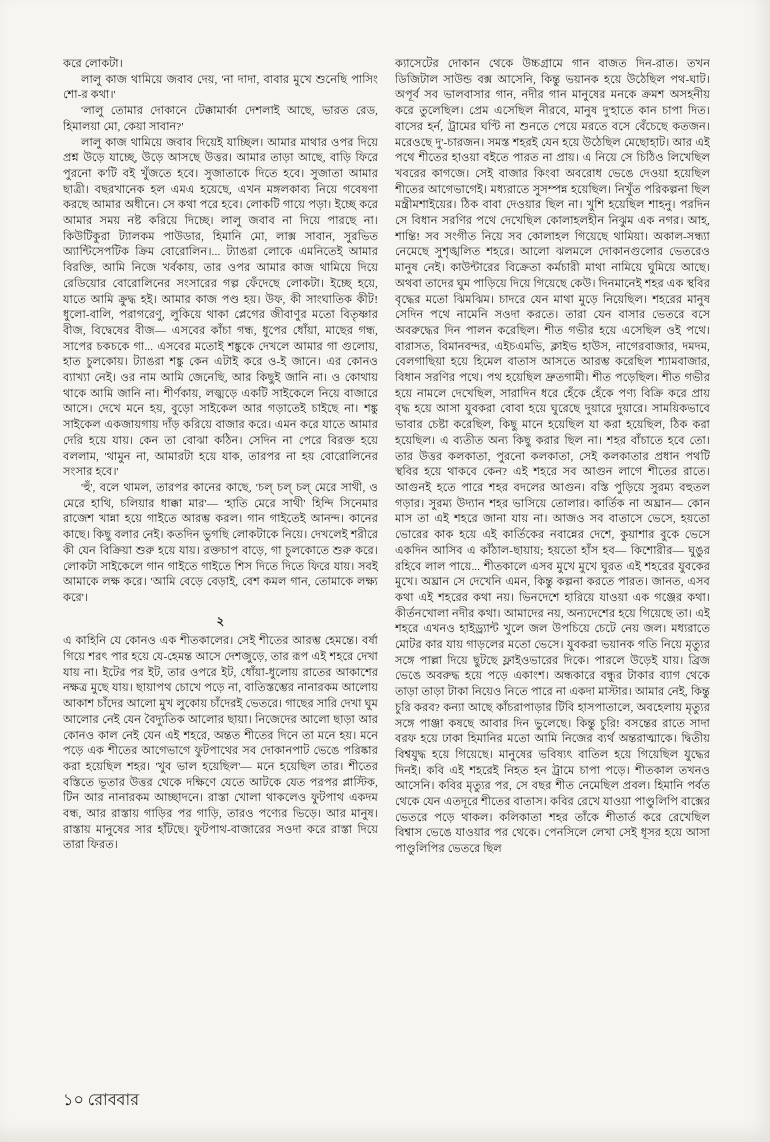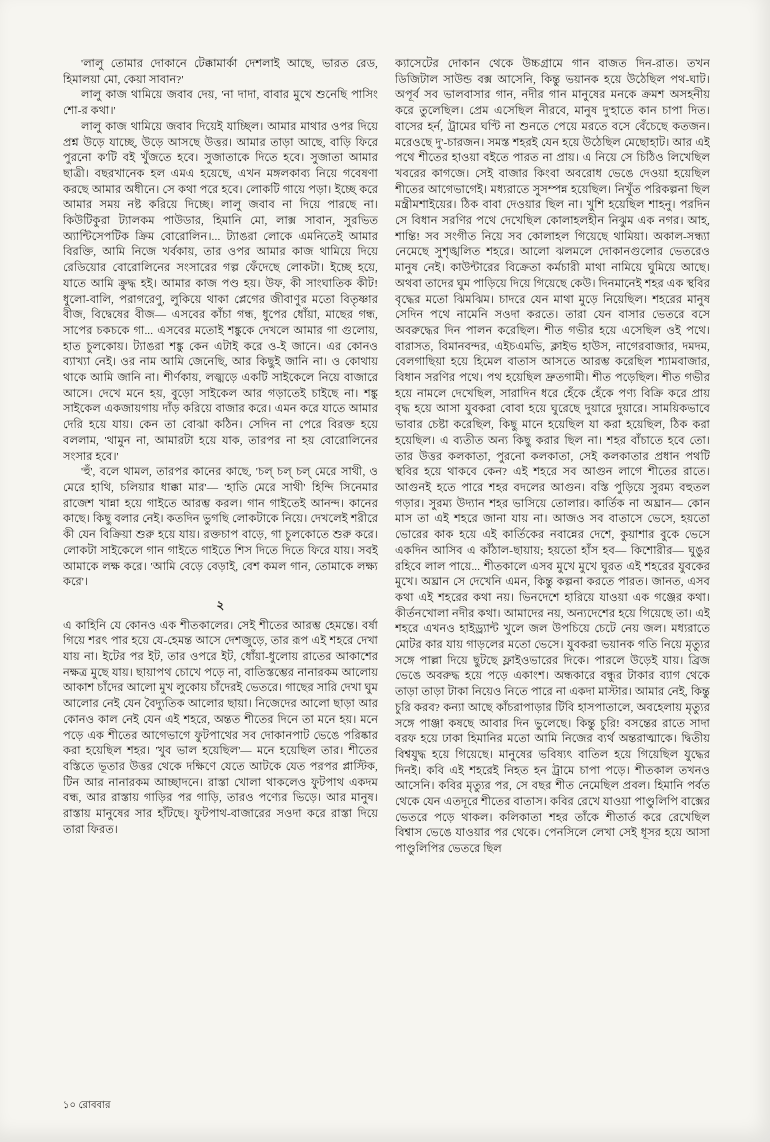--- a/index.html
+++ b/index.html
@@ -41,33 +41,34 @@
   .section-num {
     margin: 8px 0 4px 0;
     text-align: center;
     font-weight: bold;
     font-size: 12px;
   }
   .footer {
     position: absolute;
     left: 63px;
     bottom: 28px;
-    font-size: 10px;
+    font-size: 16px;
     color: #211f1b;
   }
 </style>
 </head>
 <body>
 
 <div class="page">
   <div class="columns">
 
     <div class="col">
+      <p class="para">করে লোকটা।</p>
+      <p class="para indent">লালু কাজ থামিয়ে জবাব দেয়, 'না দাদা, বাবার মুখে শুনেছি পাসিং শো-র কথা।'</p>
       <p class="para indent">'লালু তোমার দোকানে টেক্কামার্কা দেশলাই আছে, ভারত রেড, হিমালয়া মো, কেয়া সাবান?'</p>
-      <p class="para indent">লালু কাজ থামিয়ে জবাব দেয়, 'না দাদা, বাবার মুখে শুনেছি পাসিং শো-র কথা।'</p>
       <p class="para indent">লালু কাজ থামিয়ে জবাব দিয়েই যাচ্ছিল। আমার মাথার ওপর দিয়ে প্রশ্ন উড়ে যাচ্ছে, উড়ে আসছে উত্তর। আমার তাড়া আছে, বাড়ি ফিরে পুরনো ক'টি বই খুঁজতে হবে। সুজাতাকে দিতে হবে। সুজাতা আমার ছাত্রী। বছরখানেক হল এমএ হয়েছে, এখন মঙ্গলকাব্য নিয়ে গবেষণা করছে আমার অধীনে। সে কথা পরে হবে। লোকটি গায়ে পড়া। ইচ্ছে করে আমার সময় নষ্ট করিয়ে দিচ্ছে। লালু জবাব না দিয়ে পারছে না। কিউটিকুরা ট্যালকম পাউডার, হিমানি মো, লাক্স সাবান, সুরভিত অ্যান্টিসেপটিক ক্রিম বোরোলিন।... ট্যাঙরা লোকে এমনিতেই আমার বিরক্তি, আমি নিজে খর্বকায়, তার ওপর আমার কাজ থামিয়ে দিয়ে রেডিয়োর বোরোলিনের সংসারের গল্প ফেঁদেছে লোকটা। ইচ্ছে হয়ে, যাতে আমি ক্রুদ্ধ হই। আমার কাজ পণ্ড হয়। উফ, কী সাংঘাতিক কীট! ধুলো-বালি, পরাগরেণু, লুকিয়ে থাকা প্লেগের জীবাণুর মতো বিতৃষ্ণার বীজ, বিদ্বেষের বীজ— এসবের কাঁচা গন্ধ, ধুপের ধোঁয়া, মাছের গন্ধ, সাপের চকচকে গা... এসবের মতোই শঙ্কুকে দেখলে আমার গা গুলোয়, হাত চুলকোয়। ট্যাঙরা শঙ্কু কেন এটাই করে ও-ই জানে। এর কোনও ব্যাখ্যা নেই। ওর নাম আমি জেনেছি, আর কিছুই জানি না। ও কোথায় থাকে আমি জানি না। শীর্ণকায়, লজ্ঝড়ে একটি সাইকেলে নিয়ে বাজারে আসে। দেখে মনে হয়, বুড়ো সাইকেল আর গড়াতেই চাইছে না। শঙ্কু সাইকেল একজায়গায় দাঁড় করিয়ে বাজার করে। এমন করে যাতে আমার দেরি হয়ে যায়। কেন তা বোঝা কঠিন। সেদিন না পেরে বিরক্ত হয়ে বললাম, 'থামুন না, আমারটা হয়ে যাক, তারপর না হয় বোরোলিনের সংসার হবে।'</p>
       <p class="para indent">'হুঁ', বলে থামল, তারপর কানের কাছে, 'চল্‌ চল্‌ চল্‌ মেরে সাথী, ও মেরে হাথি, চলিয়ার ধাক্কা মার'— 'হাতি মেরে সাথী' হিন্দি সিনেমার রাজেশ খান্না হয়ে গাইতে আরম্ভ করল। গান গাইতেই আনন্দ। কানের কাছে। কিছু বলার নেই। কতদিন ভুগছি লোকটাকে নিয়ে। দেখলেই শরীরে কী যেন বিক্রিয়া শুরু হয়ে যায়। রক্তচাপ বাড়ে, গা চুলকোতে শুরু করে। লোকটা সাইকেলে গান গাইতে গাইতে শিস দিতে দিতে ফিরে যায়। সবই আমাকে লক্ষ করে। 'আমি বেড়ে বেড়াই, বেশ কমল গান, তোমাকে লক্ষ্য করে'।</p>
       <p class="section-num">২</p>
       <p class="para">এ কাহিনি যে কোনও এক শীতকালের। সেই শীতের আরম্ভ হেমন্তে। বর্ষা গিয়ে শরৎ পার হয়ে যে-হেমন্ত আসে দেশজুড়ে, তার রূপ এই শহরে দেখা যায় না। ইটের পর ইট, তার ওপরে ইট, ধোঁয়া-ধুলোয় রাতের আকাশের নক্ষত্র মুছে যায়। ছায়াপথ চোখে পড়ে না, বাতিস্তম্ভের নানারকম আলোয় আকাশ চাঁদের আলো মুখ লুকোয় চাঁদেরই ভেতরে। গাছের সারি দেখা ঘুম আলোর নেই যেন বৈদ্যুতিক আলোর ছায়া। নিজেদের আলো ছাড়া আর কোনও কাল নেই যেন এই শহরে, অন্তত শীতের দিনে তা মনে হয়। মনে পড়ে এক শীতের আগেভাগে ফুটপাথের সব দোকানপাট ভেঙে পরিষ্কার করা হয়েছিল শহর। 'খুব ভাল হয়েছিল'— মনে হয়েছিল তার। শীতের বস্তিতে ভূতার উত্তর থেকে দক্ষিণে যেতে আটকে যেত পরপর প্লাস্টিক, টিন আর নানারকম আচ্ছাদনে। রাস্তা খোলা থাকলেও ফুটপাথ একদম বন্ধ, আর রাস্তায় গাড়ির পর গাড়ি, তারও পণ্যের ভিড়ে। আর মানুষ। রাস্তায় মানুষের সার হাঁটছে। ফুটপাথ-বাজারের সওদা করে রাস্তা দিয়ে তারা ফিরত।</p>
     </div>
 
     <div class="col">
       <p class="para">ক্যাসেটের দোকান থেকে উচ্চগ্রামে গান বাজত দিন-রাত। তখন ডিজিটাল সাউন্ড বক্স আসেনি, কিন্তু ভয়ানক হয়ে উঠেছিল পথ-ঘাট। অপূর্ব সব ভালবাসার গান, নদীর গান মানুষের মনকে ক্রমশ অসহনীয় করে তুলেছিল। প্রেম এসেছিল নীরবে, মানুষ দু'হাতে কান চাপা দিত। বাসের হর্ন, ট্রামের ঘণ্টি না শুনতে পেয়ে মরতে বসে বেঁচেছে কতজন। মরেওছে দু'-চারজন। সমস্ত শহরই যেন হয়ে উঠেছিল মেছোহাট। আর এই পথে শীতের হাওয়া বইতে পারত না প্রায়। এ নিয়ে সে চিঠিও লিখেছিল খবরের কাগজে। সেই বাজার কিংবা অবরোধ ভেঙে দেওয়া হয়েছিল শীতের আগেভাগেই। মধ্যরাতে সুসম্পন্ন হয়েছিল। নিখুঁত পরিকল্পনা ছিল মন্ত্রীমশাইয়ের। ঠিক বাবা দেওয়ার ছিল না। খুশি হয়েছিল শাহনু। পরদিন সে বিধান সরণির পথে দেখেছিল কোলাহলহীন নিঝুম এক নগর। আহ, শান্তি! সব সংগীত নিয়ে সব কোলাহল গিয়েছে থামিয়া। অকাল-সন্ধ্যা নেমেছে সুশৃঙ্খলিত শহরে। আলো ঝলমলে দোকানগুলোর ভেতরেও মানুষ নেই। কাউন্টারের বিক্রেতা কর্মচারী মাথা নামিয়ে ঘুমিয়ে আছে। অথবা তাদের ঘুম পাড়িয়ে দিয়ে গিয়েছে কেউ। দিনমানেই শহর এক স্থবির বৃদ্ধের মতো ঝিমঝিম। চাদরে যেন মাথা মুড়ে নিয়েছিল। শহরের মানুষ সেদিন পথে নামেনি সওদা করতে। তারা যেন বাসার ভেতরে বসে অবরুদ্ধের দিন পালন করেছিল। শীত গভীর হয়ে এসেছিল ওই পথে। বারাসত, বিমানবন্দর, এইচএমভি, ক্লাইভ হাউস, নাগেরবাজার, দমদম, বেলগাছিয়া হয়ে হিমেল বাতাস আসতে আরম্ভ করেছিল শ্যামবাজার, বিধান সরণির পথে। পথ হয়েছিল দ্রুতগামী। শীত পড়েছিল। শীত গভীর হয়ে নামলে দেখেছিল, সারাদিন ধরে হেঁকে হেঁকে পণ্য বিক্রি করে প্রায় বৃদ্ধ হয়ে আসা যুবকরা বোবা হয়ে ঘুরেছে দুয়ারে দুয়ারে। সাময়িকভাবে ভাবার চেষ্টা করেছিল, কিছু মানে হয়েছিল যা করা হয়েছিল, ঠিক করা হয়েছিল। এ ব্যতীত অন্য কিছু করার ছিল না। শহর বাঁচাতে হবে তো। তার উত্তর কলকাতা, পুরনো কলকাতা, সেই কলকাতার প্রধান পথটি স্থবির হয়ে থাকবে কেন? এই শহরে সব আগুন লাগে শীতের রাতে। আগুনই হতে পারে শহর বদলের আগুন। বস্তি পুড়িয়ে সুরম্য বহুতল গড়ার। সুরম্য উদ্যান শহর ভাসিয়ে তোলার। কার্তিক না অঘ্রান— কোন মাস তা এই শহরে জানা যায় না। আজও সব বাতাসে ভেসে, হয়তো ভোরের কাক হয়ে এই কার্তিকের নবান্নের দেশে, কুয়াশার বুকে ভেসে একদিন আসিব এ কাঁঠাল-ছায়ায়; হয়তো হাঁস হব— কিশোরীর— ঘুঙুর রহিবে লাল পায়ে... শীতকালে এসব মুখে মুখে ঘুরত এই শহরের যুবকের মুখে। অঘ্রান সে দেখেনি এমন, কিন্তু কল্পনা করতে পারত। জানত, এসব কথা এই শহরের কথা নয়। ভিনদেশে হারিয়ে যাওয়া এক গঞ্জের কথা। কীর্তনখোলা নদীর কথা। আমাদের নয়, অন্যদেশের হয়ে গিয়েছে তা। এই শহরে এখনও হাইড্র্যান্ট খুলে জল উপচিয়ে চেটে নেয় জল। মধ্যরাতে মোটর কার যায় গাড়লের মতো ভেসে। যুবকরা ভয়ানক গতি নিয়ে মৃত্যুর সঙ্গে পাল্লা দিয়ে ছুটছে ফ্লাইওভারের দিকে। পারলে উড়েই যায়। ব্রিজ ভেঙে অবরুদ্ধ হয়ে পড়ে একাংশ। অন্ধকারে বন্ধুর টাকার ব্যাগ থেকে তাড়া তাড়া টাকা নিয়েও নিতে পারে না একদা মাস্টার। আমার নেই, কিন্তু চুরি করব? কন্যা আছে কাঁচরাপাড়ার টিবি হাসপাতালে, অবহেলায় মৃত্যুর সঙ্গে পাঞ্জা কষছে আবার দিন ভুলেছে। কিন্তু চুরি! বসন্তের রাতে সাদা বরফ হয়ে ঢাকা হিমানির মতো আমি নিজের ব্যর্থ অন্তরাত্মাকে। দ্বিতীয় বিশ্বযুদ্ধ হয়ে গিয়েছে। মানুষের ভবিষ্যৎ বাতিল হয়ে গিয়েছিল যুদ্ধের দিনই। কবি এই শহরেই নিহত হন ট্রামে চাপা পড়ে। শীতকাল তখনও আসেনি। কবির মৃত্যুর পর, সে বছর শীত নেমেছিল প্রবল। হিমানি পর্বত থেকে যেন এতদূরে শীতের বাতাস। কবির রেখে যাওয়া পাণ্ডুলিপি বাক্সের ভেতরে পড়ে থাকল। কলিকাতা শহর তাঁকে শীতার্ত করে রেখেছিল বিশ্বাস ভেঙে যাওয়ার পর থেকে। পেনসিলে লেখা সেই ধূসর হয়ে আসা পাণ্ডুলিপির ভেতরে ছিল</p>
     </div>
 

